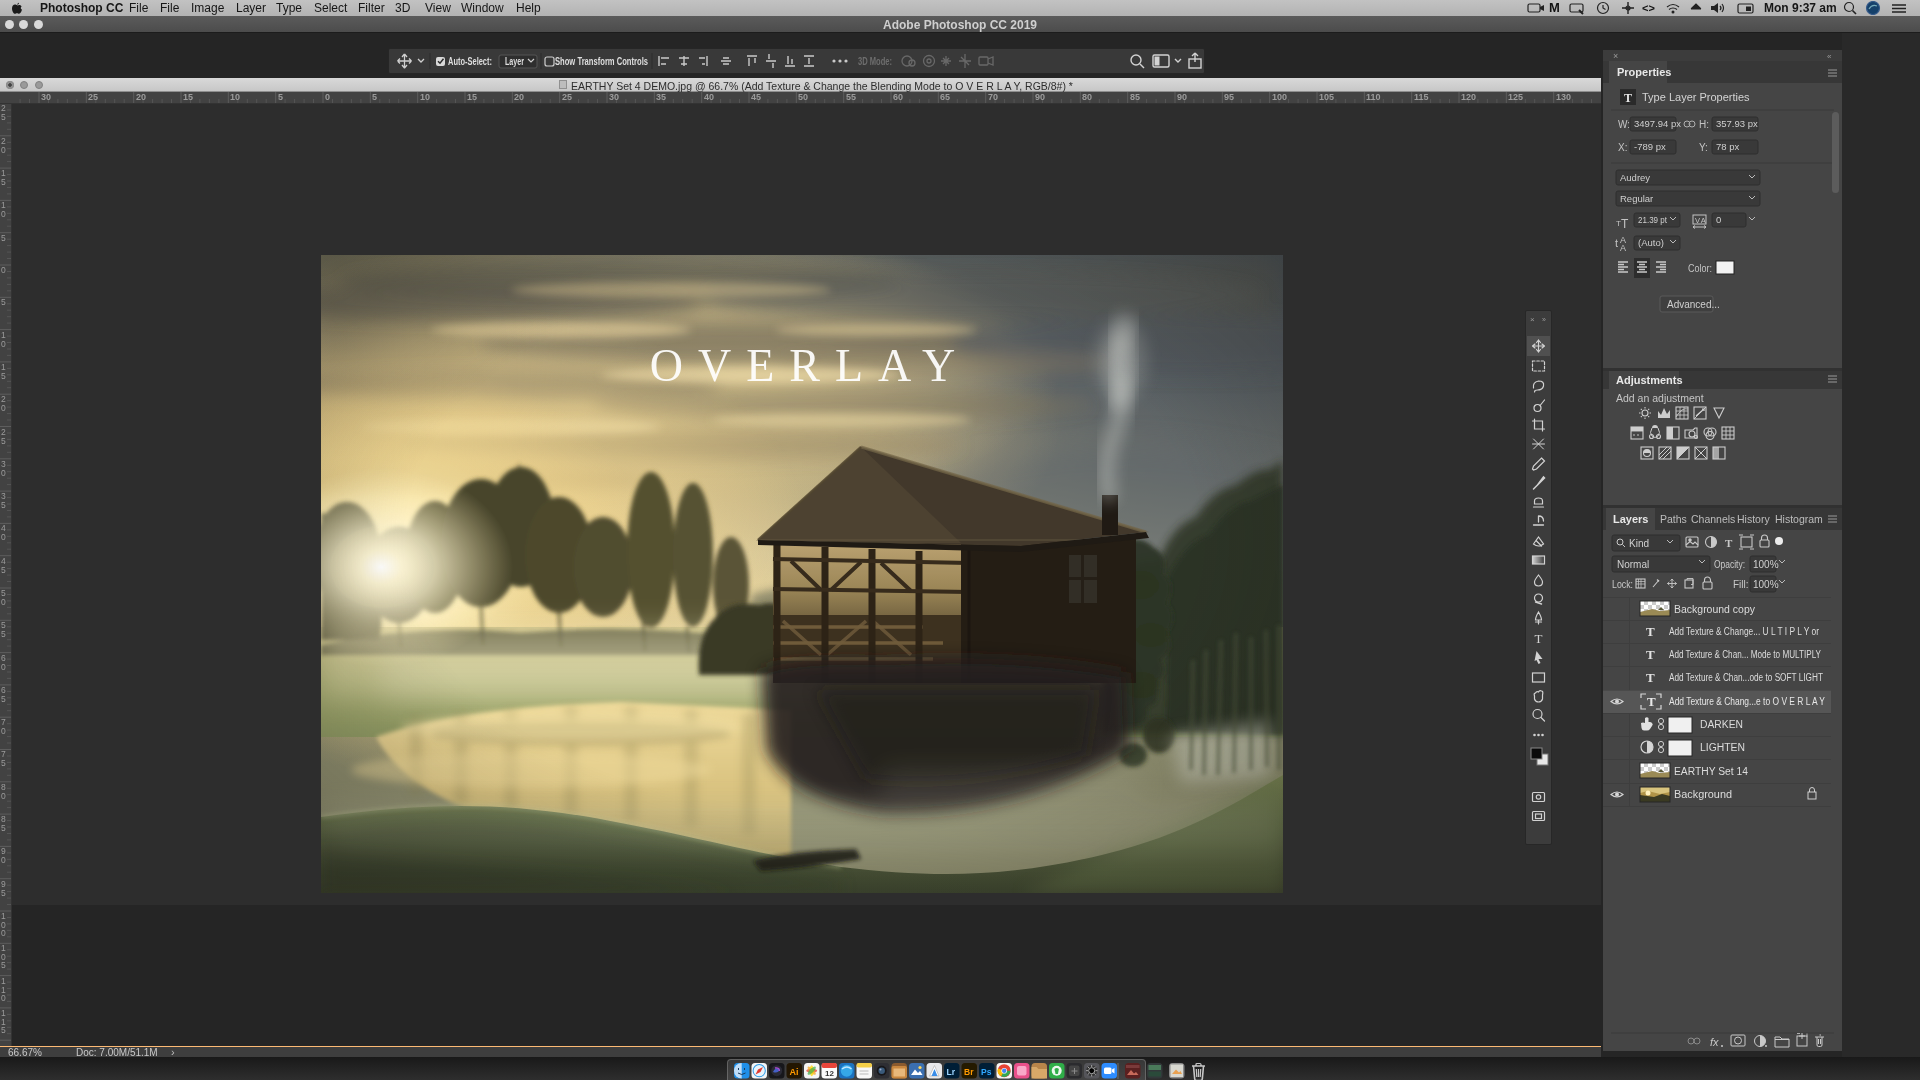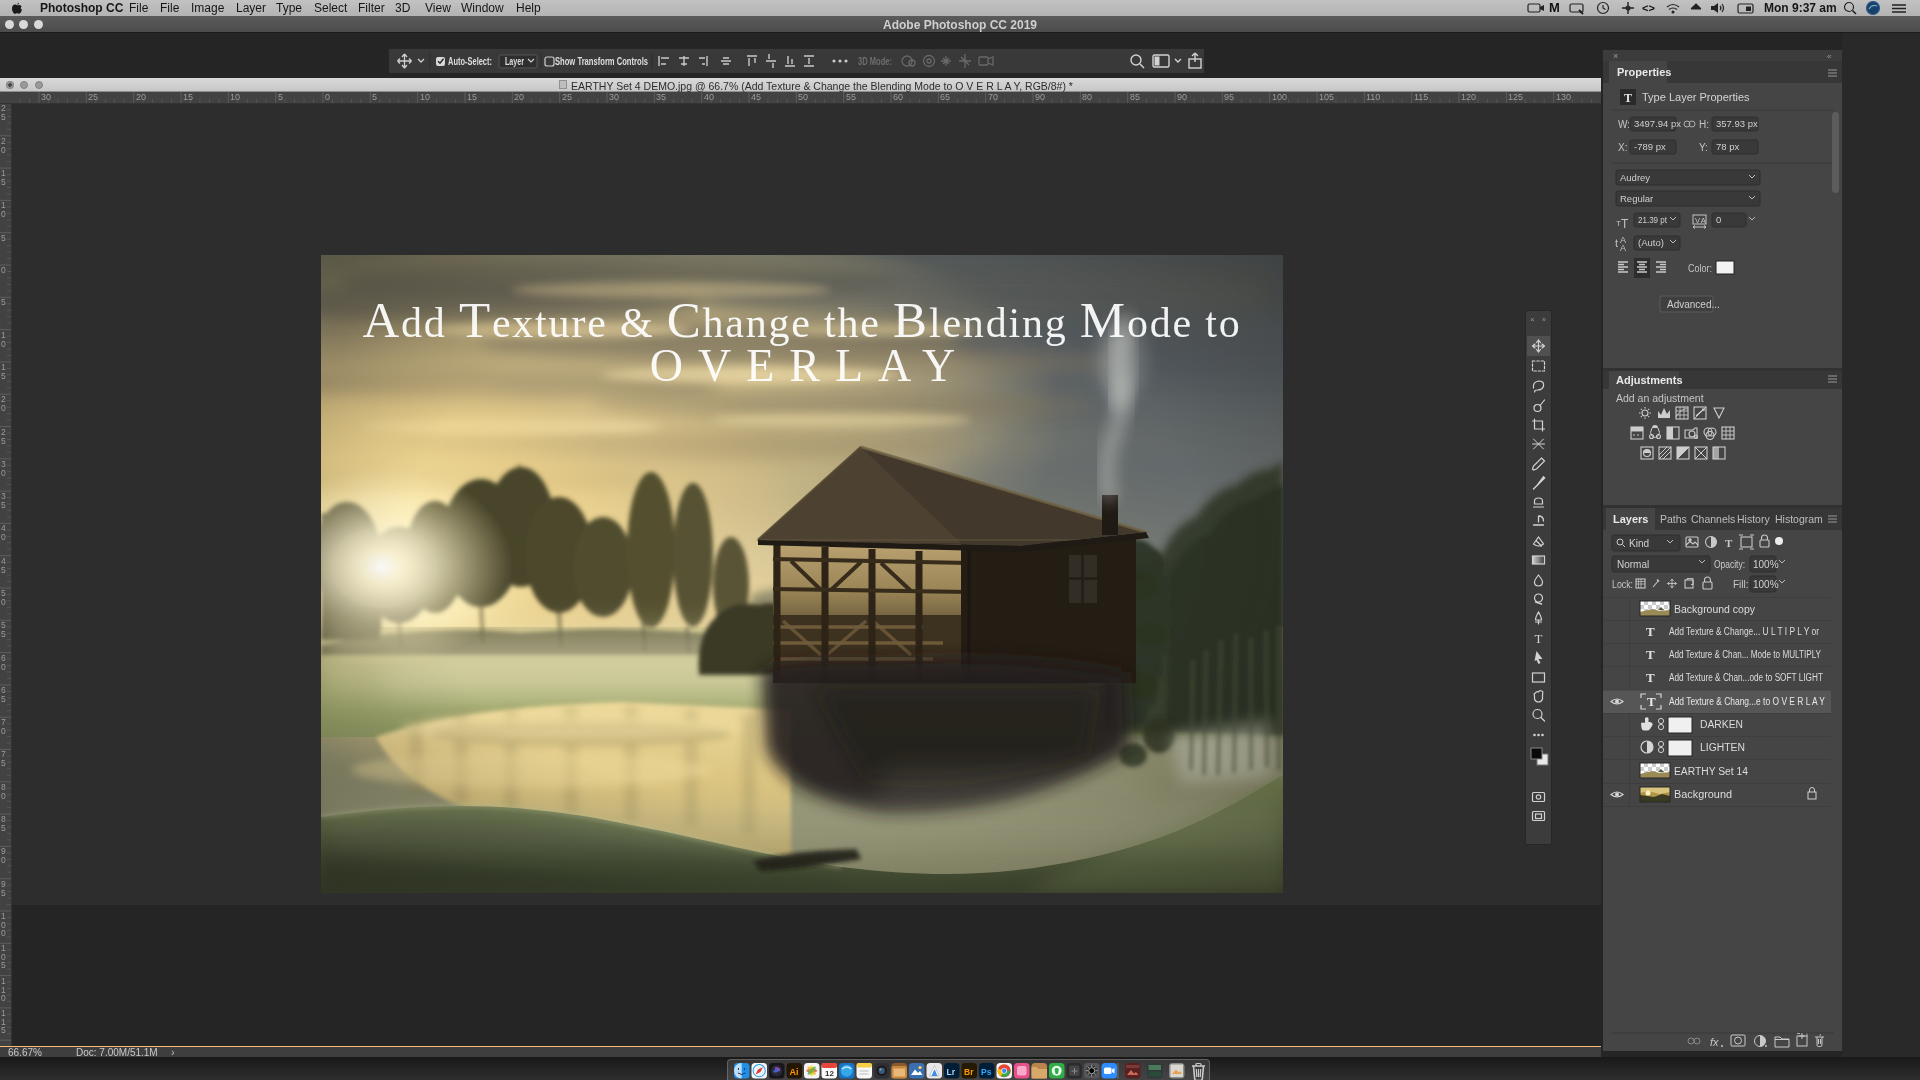--- a/index.html
+++ b/index.html
@@ -88,21 +88,21 @@
 
   <div class="abs" style="left:0;top:0;width:1601px;height:14px;background:linear-gradient(#d9d9d9,#c7c7c7);border-bottom:1px solid #8e8e8e;box-sizing:border-box;">
     <div class="abs" style="left:6px;top:3px;width:8px;height:8px;border-radius:50%;background:#8f8f8f;border:1px solid #787878;box-sizing:border-box;"></div>
     <div class="abs" style="left:6px;top:3px;width:8px;height:8px;border-radius:50%;background:radial-gradient(circle,#444 0 1.5px,#8f8f8f 2px);"></div>
     <div class="abs" style="left:20px;top:3px;width:8px;height:8px;border-radius:50%;background:#9a9a9a;border:1px solid #818181;box-sizing:border-box;"></div>
     <div class="abs" style="left:35px;top:3px;width:8px;height:8px;border-radius:50%;background:#9a9a9a;border:1px solid #818181;box-sizing:border-box;"></div>
     <div class="abs" style="left:559px;top:2px;width:8px;height:9px;background:#bdbdbd;border:1px solid #909090;box-sizing:border-box;"></div>
     <div class="abs" style="left:571px;top:1.5px;color:#2d2d2d;font-size:10.5px;white-space:nowrap;">EARTHY Set 4 DEMO.jpg @ 66.7% (Add Texture &amp; Change the Blending Mode to O V E R L A Y, RGB/8#) *</div>
   </div>
 
-  <div id="hruler" class="abs" style="left:0;top:14px;width:1601px;height:12px;background:#424242;border-bottom:1px solid #333;box-sizing:border-box;overflow:hidden;">
+  <div id="hruler" class="abs" style="left:0;top:14px;width:1601px;height:12px;background:#424242;border-bottom:1px solid #333;box-sizing:border-box;overflow:hidden;font-weight:bold;">
       <svg width="1601" height="12" style="position:absolute;left:0;top:0;">
         <line x1="20.1" y1="7" x2="20.1" y2="11" stroke="#555555" stroke-width="1"></line>
         <line x1="29.5" y1="7" x2="29.5" y2="11" stroke="#555555" stroke-width="1"></line>
         <line x1="39.0" y1="0" x2="39.0" y2="11" stroke="#5d5d5d" stroke-width="1"></line>
         <line x1="48.5" y1="7" x2="48.5" y2="11" stroke="#555555" stroke-width="1"></line>
         <line x1="57.9" y1="7" x2="57.9" y2="11" stroke="#555555" stroke-width="1"></line>
         <line x1="67.4" y1="7" x2="67.4" y2="11" stroke="#555555" stroke-width="1"></line>
         <line x1="76.9" y1="7" x2="76.9" y2="11" stroke="#555555" stroke-width="1"></line>
         <line x1="86.3" y1="0" x2="86.3" y2="11" stroke="#5d5d5d" stroke-width="1"></line>
         <line x1="95.8" y1="7" x2="95.8" y2="11" stroke="#555555" stroke-width="1"></line>
@@ -781,21 +781,20 @@
 
   <path d="M432,606 Q470,596 535,594 L540,604 Q480,614 440,616 Z" fill="#161209" filter="url(#b2)"></path>
 
   <rect x="0" y="548" width="962" height="50" fill="#cdd0b6" opacity="0.16" filter="url(#b14)"></rect>
   <rect x="560" y="512" width="260" height="40" fill="#b8b8a4" opacity="0.12" filter="url(#b14)"></rect>
   <rect width="962" height="638" fill="#ffffff" opacity="0.045"></rect>
 
   <rect width="962" height="638" fill="url(#vign)"></rect>
   </svg>
   
-  <div class="abs" style="left:0;top:48px;width:962px;text-align:center;color:rgba(255,255,255,0.93);font-family:'Liberation Serif',serif;font-size:42px;white-space:nowrap;line-height:34px;letter-spacing:1.8px;" id="ptext1"><span class="bc">A</span>dd <span class="bc">T</span>exture &amp; <span class="bc">C</span>hange the <span class="bc">B</span>lending <span class="bc">M</span>ode to</div>
   <div class="abs" style="left:8px;top:84px;width:962px;text-align:center;color:rgba(255,255,255,0.93);font-family:'Liberation Serif',serif;font-size:46px;letter-spacing:15px;" id="ptext2">OVERLAY</div>
   </div>
 </div>
 
 <div id="optbar" class="abs" style="left:388px;top:48px;width:817px;height:26px;background:#393939;border:1px solid #262626;border-radius:2px;box-sizing:border-box;">
     <svg width="815" height="24" viewBox="0 0 815 24" font-family="Liberation Sans" style="position:absolute;left:0;top:0;">
 <g stroke="#cfcfcf" fill="none" stroke-width="1.3">
 <path d="M15.5,5 L15.5,19 M8.5,12 L22.5,12 M15.5,5 L13,8 M15.5,5 L18,8 M15.5,19 L13,16 M15.5,19 L18,16 M8.5,12 L11,9.5 M8.5,12 L11,14.5 M22.5,12 L20,9.5 M22.5,12 L20,14.5"></path>
 <path d="M29,10 L32,13 L35,10"></path>
 </g>
@@ -1274,21 +1273,21 @@
           <path d="M194,983.5 h3 M204,983.5 v3" stroke-width="0.8"></path>
         </g>
         <g fill="none" stroke="#c9c9c9">
           <path d="M212,987 h9 M214,987 v8 q0,1.5 1.5,1.5 h2 q1.5,0 1.5,-1.5 v-8 M216.5,985 h1.5 M215.5,989 v5 M217.5,989 v5"></path>
         </g>
       </svg>
     </div>
   </div>
 
 <div class="abs" style="left:0;top:1057px;width:1920px;height:23px;background:linear-gradient(#191919,#2e2e2e);"></div>
-<div id="dock" class="abs" style="left:727px;top:1059px;width:483px;height:21px;background:rgba(110,110,110,0.35);border:1px solid rgba(160,160,160,0.4);border-bottom:none;border-radius:4px 4px 0 0;box-sizing:border-box;">
+<div id="dock" class="abs" style="left:727px;top:1059px;width:419px;height:21px;background:rgba(110,110,110,0.35);border:1px solid rgba(160,160,160,0.4);border-bottom:none;border-radius:4px 4px 0 0;box-sizing:border-box;">
     <svg width="500" height="23" viewBox="0 0 500 23" style="position:absolute;left:-2px;top:0;" font-family="Liberation Sans">
       <g transform="translate(8,3)">
         <rect width="15.5" height="15.5" rx="3.5" fill="#1f8fe8"></rect>
         <path d="M7.7,0 a7,7 0 0,0 0,15.5 Z" fill="#cfe6fb" opacity="0.9"></path>
         <path d="M4.5,5 v2 M10.5,5 v2 M4,10 q3.7,3 7.5,0" stroke="#1a3a5a" fill="none"></path>
       </g>
       <g transform="translate(25.5,3)">
         <rect width="15.5" height="15.5" rx="3.5" fill="#f2f4f6"></rect>
         <circle cx="7.7" cy="7.7" r="6.6" fill="#2a9ae8"></circle>
         <circle cx="7.7" cy="7.7" r="5.6" fill="#e8f4fc"></circle>

